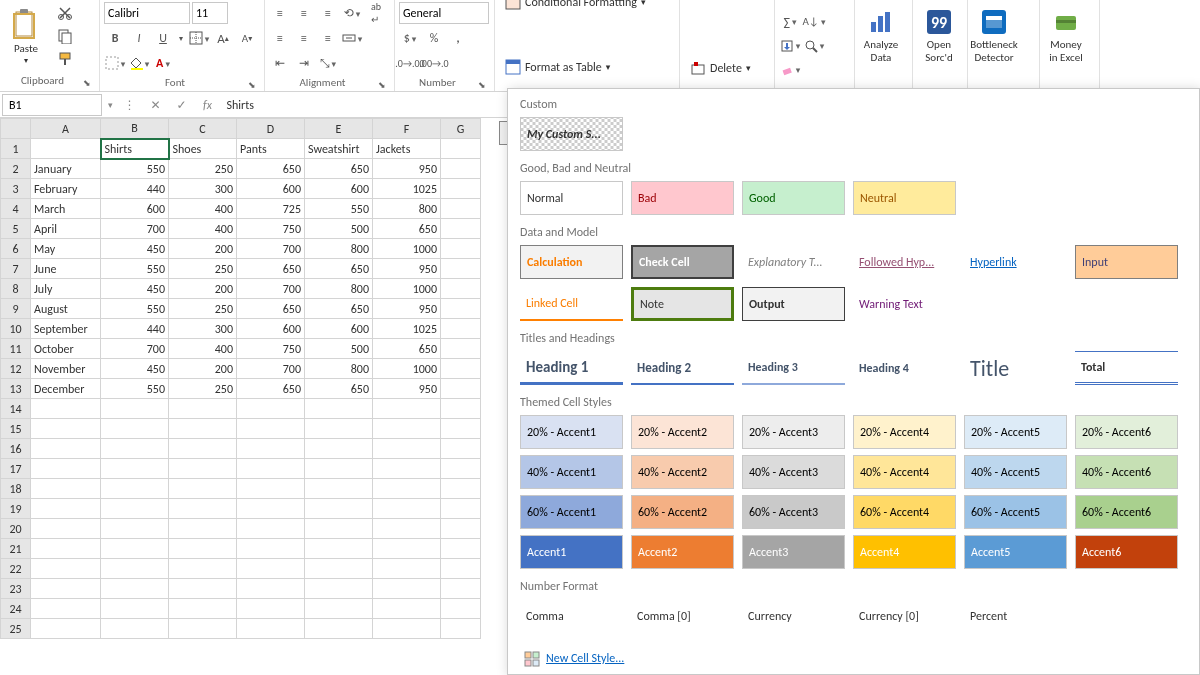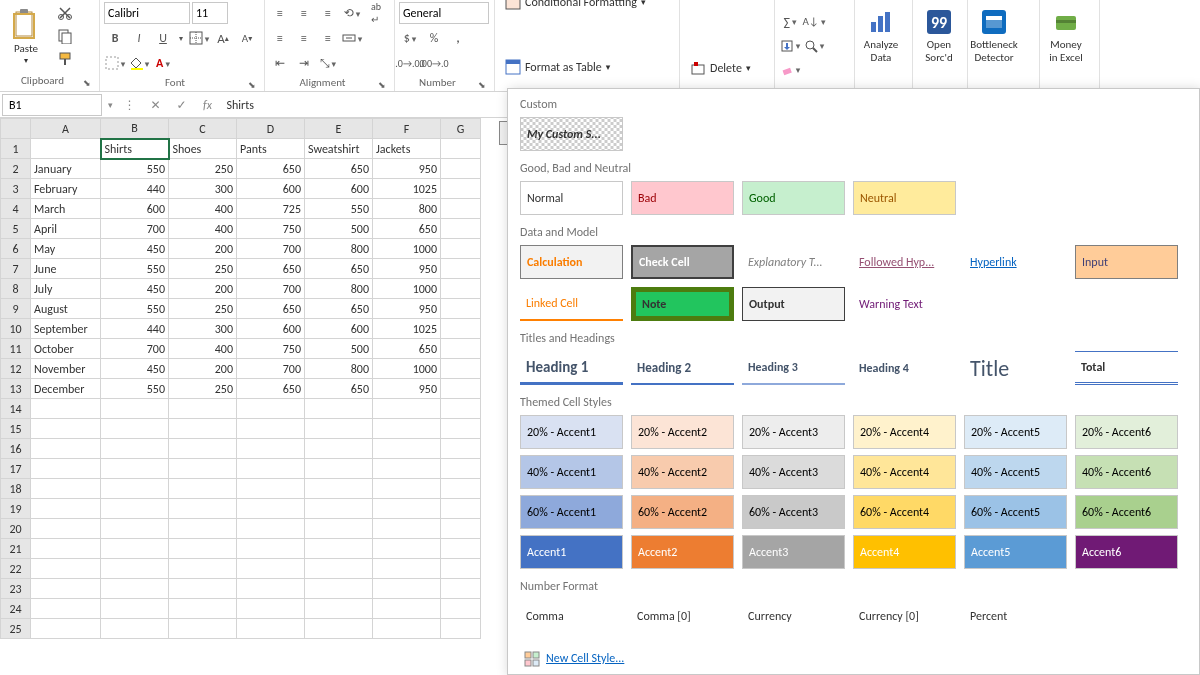--- a/index.html
+++ b/index.html
@@ -57,21 +57,21 @@
 .sw-bad { background: #ffc7ce; color: #9c0006; }
 .sw-good { background: #c6efce; color: #006100; }
 .sw-neutral { background: #ffeb9c; color: #9c5700; }
 .sw-calc { background: #f2f2f2; color: #fa7d00; font-weight: bold; border: 1px solid #7f7f7f; }
 .sw-check { background: #a5a5a5; color: #fff; font-weight: bold; border: 2px solid #3f3f3f; }
 .sw-expl { color: #7f7f7f; font-style: italic; border: none; }
 .sw-fhyp { color: #954f72; text-decoration: underline; border: none; }
 .sw-hyp { color: #0563c1; text-decoration: underline; border: none; }
 .sw-input { background: #ffcc99; color: #3f3f76; border: 1px solid #7f7f7f; }
 .sw-linked { color: #fa7d00; border: none; border-bottom: 2px solid #ff8001; }
-.sw-note { background: #22c55e; border: 5px solid #4d7c0f; font-weight: bold; }
+.sw-note { background: #e5e5e5; border: 3px solid #4d7c0f; }
 .sw-output { background: #f2f2f2; font-weight: bold; border: 1px solid #3f3f3f; }
 .sw-warn { color: #701a75; border: none; }
 .sw-h1 { font-size: 15px; font-weight: bold; color: #44546a; border: none; border-bottom: 3px solid #4472c4; }
 .sw-h2 { font-size: 13px; font-weight: bold; color: #44546a; border: none; border-bottom: 2px solid #4472c4; }
 .sw-h3 { font-weight: bold; color: #44546a; border: none; border-bottom: 2px solid #8ea9db; }
 .sw-h4 { font-weight: bold; color: #44546a; border: none; }
 .sw-title { font-size: 22px; color: #44546a; border: none; font-family: Calibri; }
 .sw-total { font-weight: bold; border: none; border-top: 1px solid #4472c4; border-bottom: 3px double #4472c4; }
 .accent { color: #000; }
 .accent.solid { color: #fff; }
@@ -709,21 +709,21 @@
           <div class="style-swatch accent" style="background:#ffd966">60% - Accent4</div>
           <div class="style-swatch accent" style="background:#9bc2e6">60% - Accent5</div>
           <div class="style-swatch accent" style="background:#a9d08e">60% - Accent6</div>
         </div>
         <div class="sp-row">
           <div class="style-swatch accent solid" style="background:#4472c4">Accent1</div>
           <div class="style-swatch accent solid" style="background:#ed7d31">Accent2</div>
           <div class="style-swatch accent solid" style="background:#a5a5a5">Accent3</div>
           <div class="style-swatch accent solid" style="background:#ffc000">Accent4</div>
           <div class="style-swatch accent solid" style="background:#5b9bd5">Accent5</div>
-          <div class="style-swatch accent solid" style="background:#701a75">Accent6</div>
+          <div class="style-swatch accent solid" style="background:#c2410c">Accent6</div>
         </div>
       </div>
   </div>
 
   <div class="sp-section">
     <div class="sp-title">Number Format</div>
     <div class="sp-row" id="nf-row">
         <div class="style-swatch nf">Comma</div>
         <div class="style-swatch nf">Comma [0]</div>
         <div class="style-swatch nf">Currency</div>

